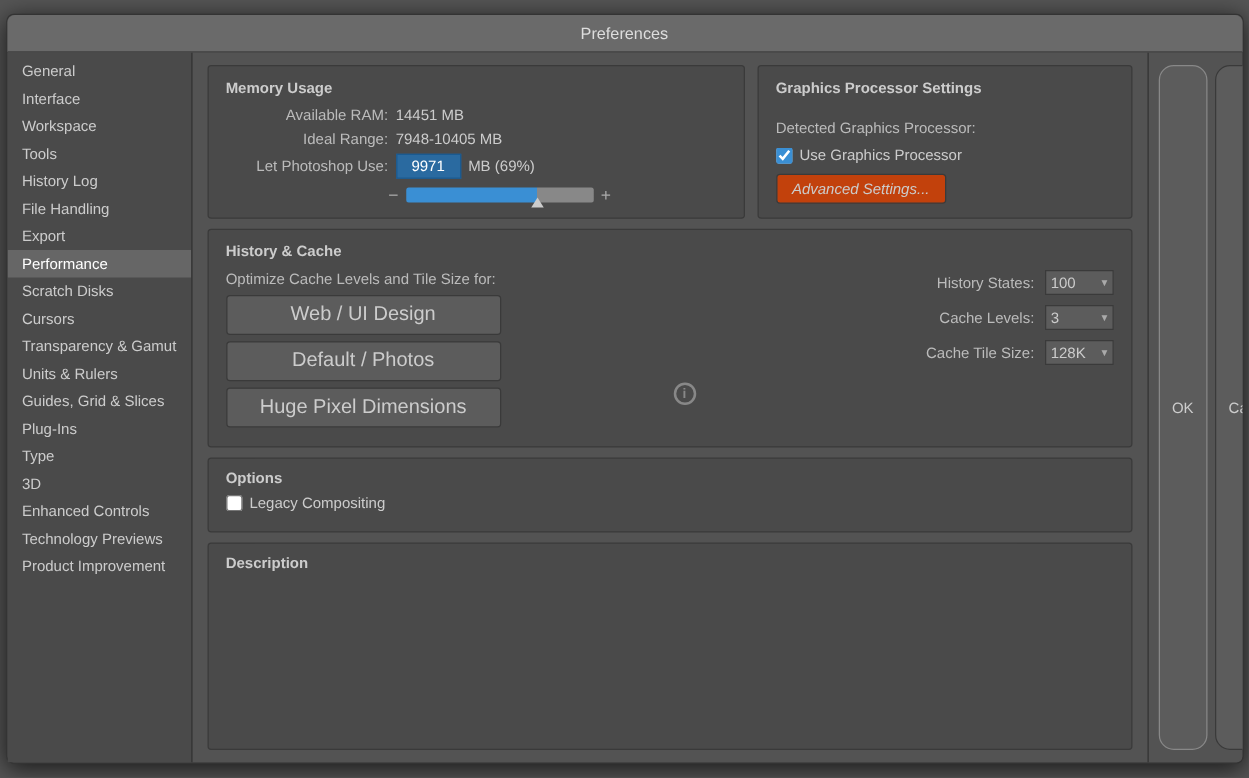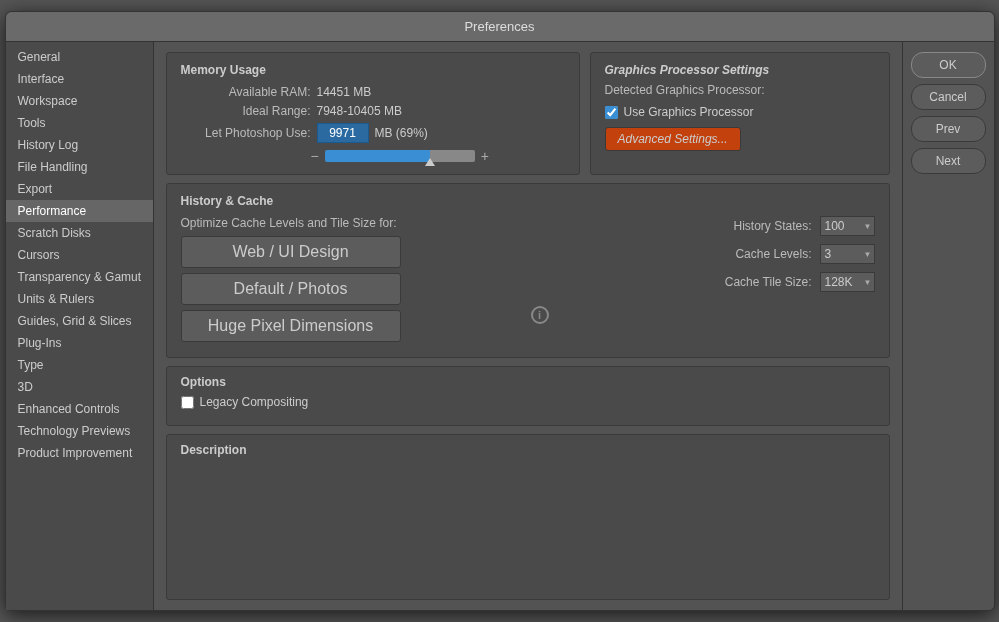--- a/index.html
+++ b/index.html
@@ -204,22 +204,21 @@
     }
     .info-text {
       font-size: 11px;
       color: #aaa;
       line-height: 1.4;
     }
     .gfx-title {
       font-size: 12px;
       font-weight: bold;
       color: #ccc;
-      margin-bottom: 6px;
-      font-style: italic;
+      margin-bottom: 18px;
     }
     .detected-label {
       color: #bbb;
       font-size: 12px;
       margin-bottom: 8px;
     }
     .checkbox-row {
       display: flex;
       align-items: center;
       gap: 6px;
@@ -263,24 +262,24 @@
       flex: 1;
     }
     .desc-title {
       font-size: 12px;
       font-weight: bold;
       color: #ccc;
       margin-bottom: 4px;
     }
     
     .btn-col {
-      width: 92px;
+      width: 76px;
       padding: 10px 8px;
       display: flex;
-      flex-direction: column;
+      flex-direction: row;
       gap: 6px;
       border-left: 1px solid #333;
     }
     .dialog-btn {
       padding: 5px 10px;
       background: #5c5c5c;
       border: 1px solid #3a3a3a;
       border-radius: 12px;
       color: #ccc;
       cursor: pointer;

